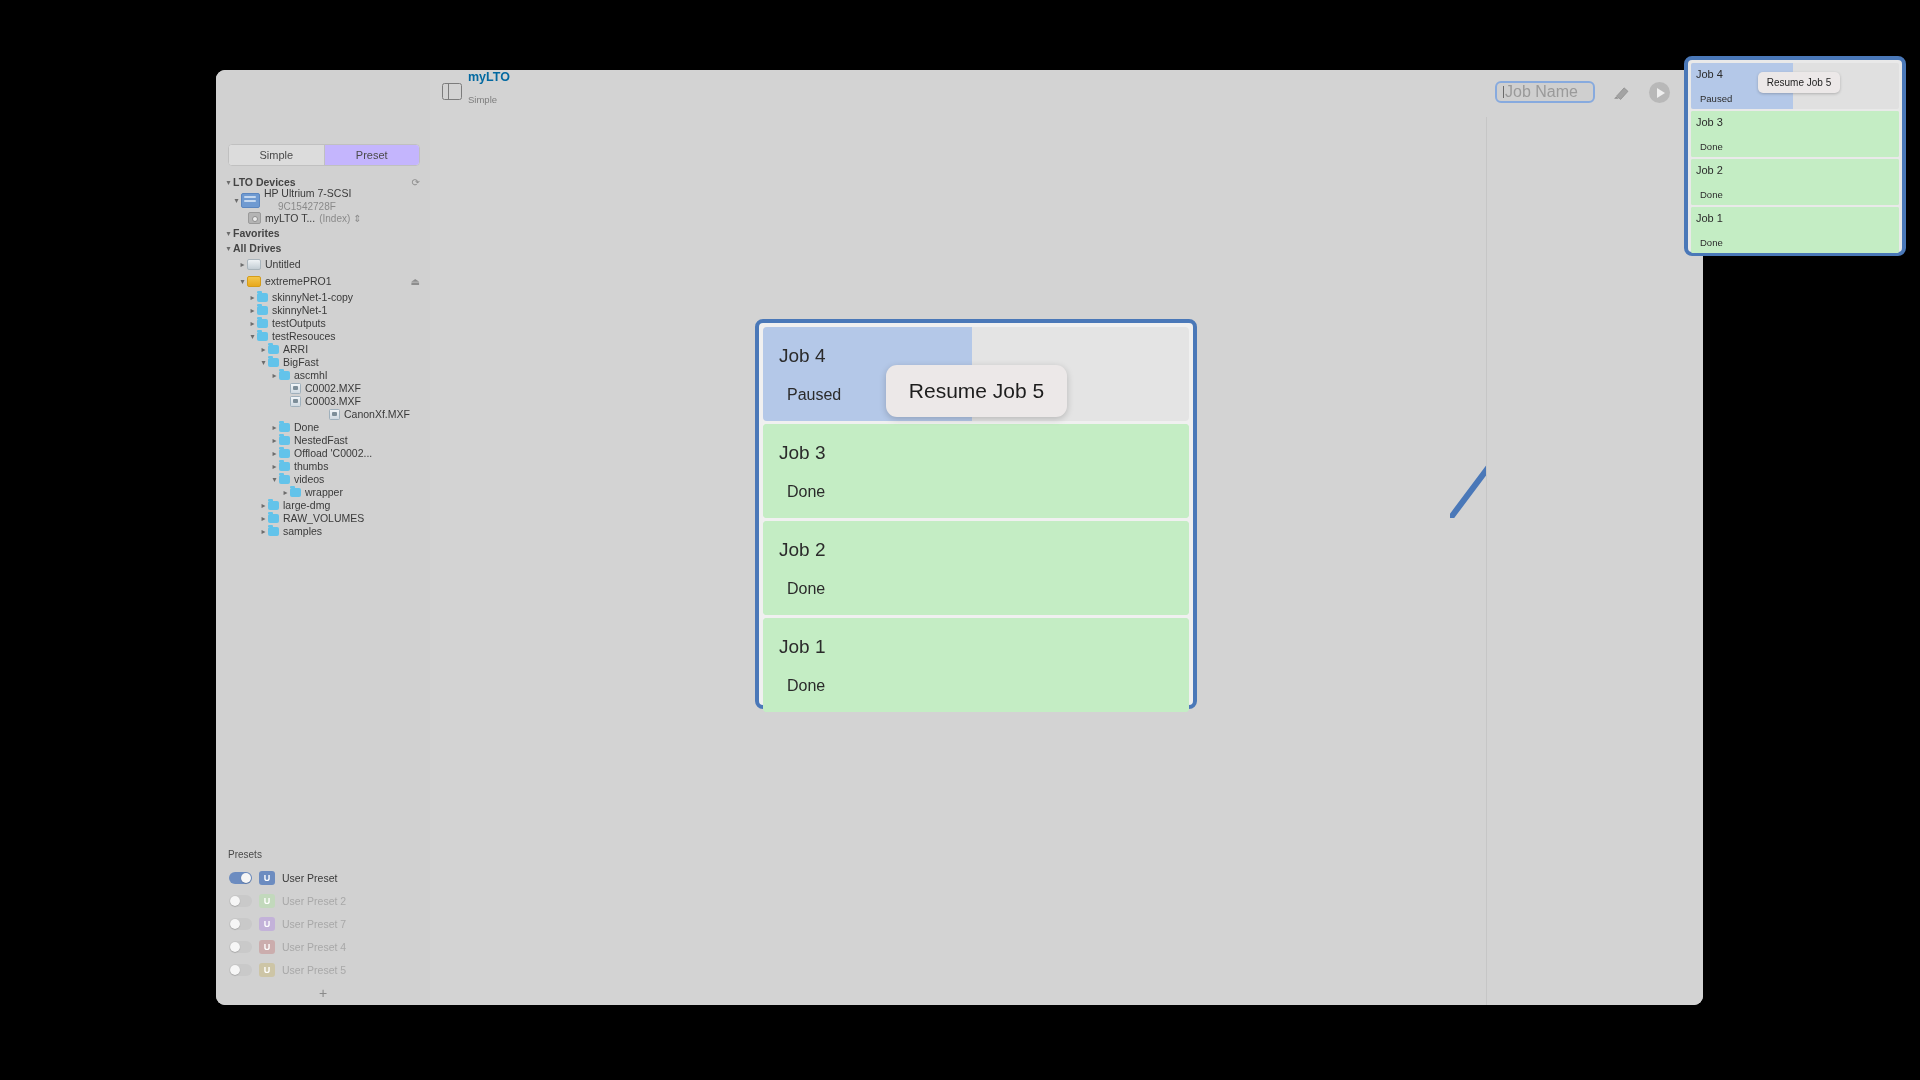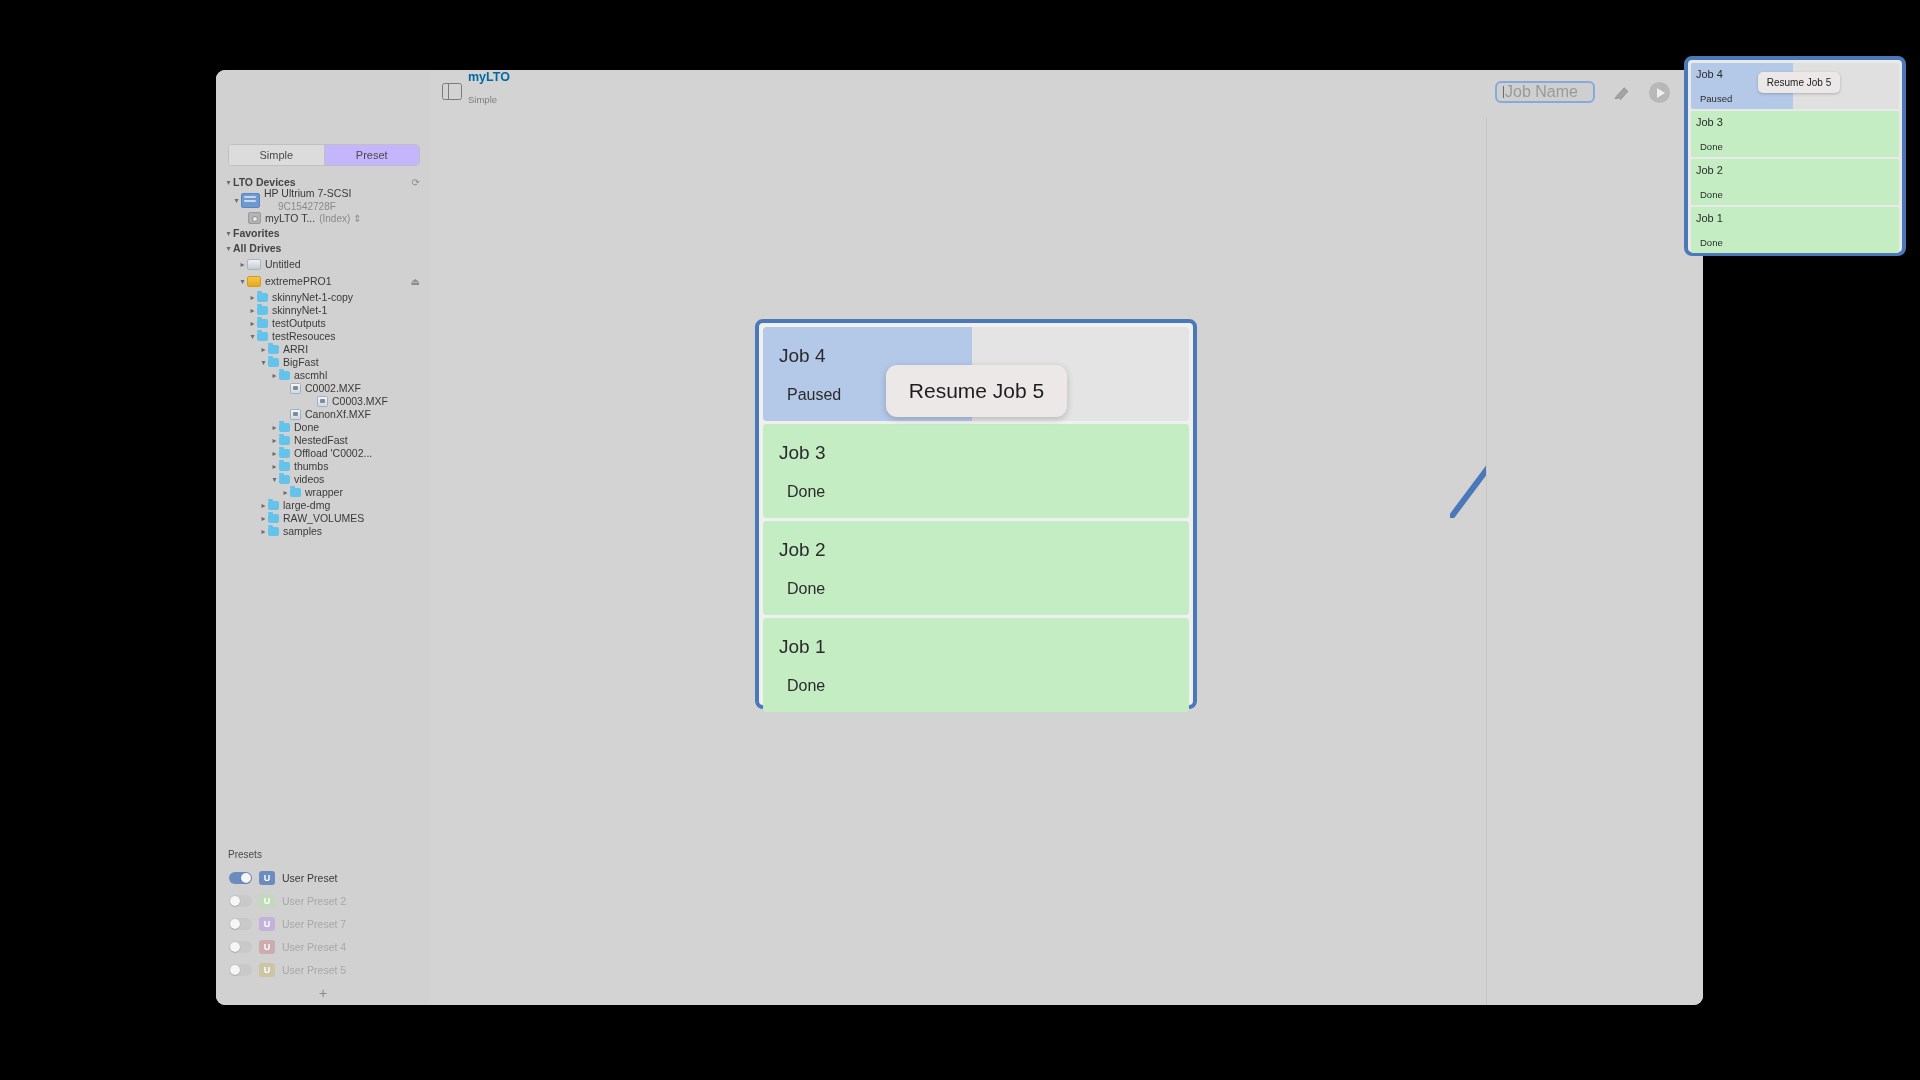--- a/index.html
+++ b/index.html
@@ -220,26 +220,26 @@
           <div class="trow" style="padding-left: 54px;">
             <span class="disc">▸</span>
             <span class="ico folder"></span>
             <span class="lbl">ascmhl</span>
           </div>
           <div class="trow" style="padding-left: 65px;">
             <span class="disc none"></span>
             <span class="ico mxf"></span>
             <span class="lbl">C0002.MXF</span>
           </div>
-          <div class="trow" style="padding-left: 92px;">
+          <div class="trow" style="padding-left: 65px;">
             <span class="disc none"></span>
             <span class="ico mxf"></span>
             <span class="lbl">C0003.MXF</span>
           </div>
-          <div class="trow" style="padding-left: 65px;">
+          <div class="trow" style="padding-left: 104px;">
             <span class="disc none"></span>
             <span class="ico mxf"></span>
             <span class="lbl">CanonXf.MXF</span>
           </div>
           <div class="trow" style="padding-left: 54px;">
             <span class="disc">▸</span>
             <span class="ico folder"></span>
             <span class="lbl">Done</span>
           </div>
           <div class="trow" style="padding-left: 54px;">

